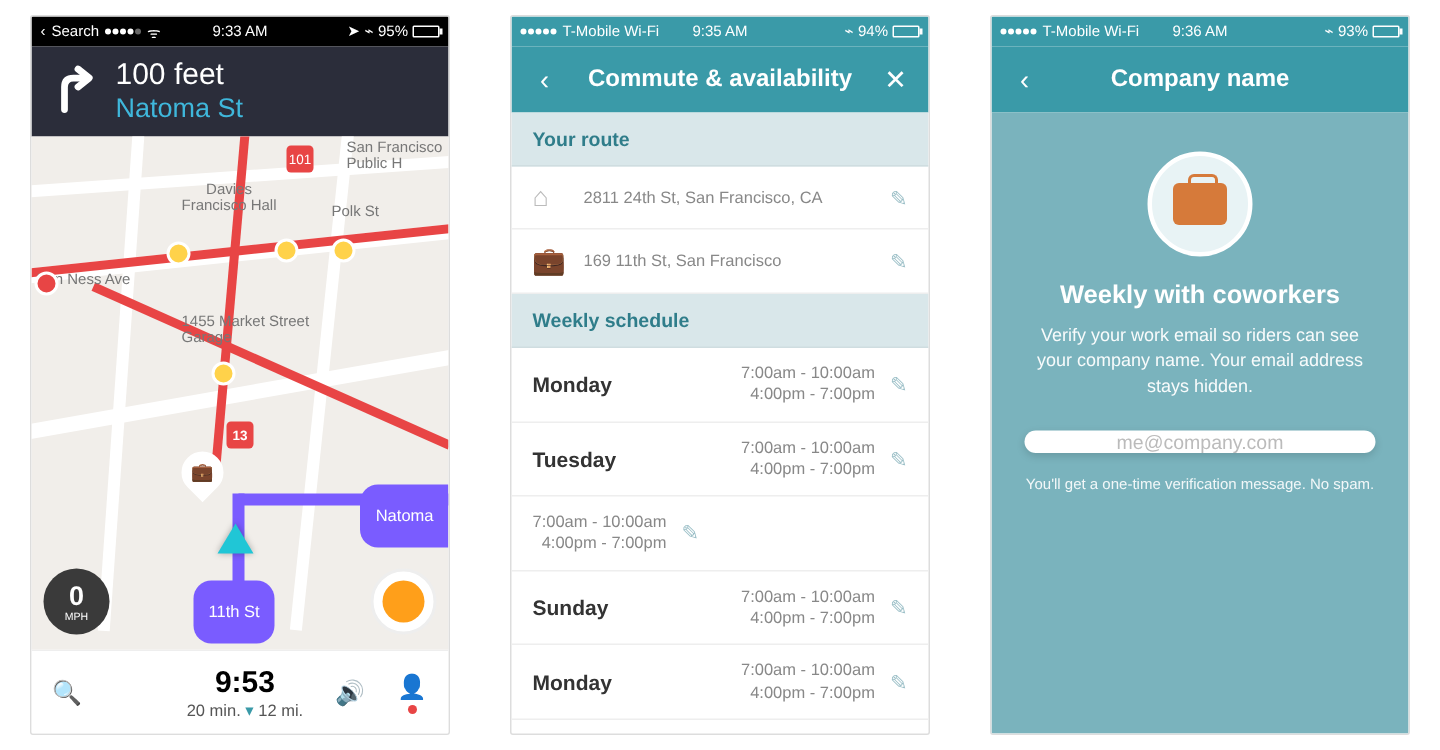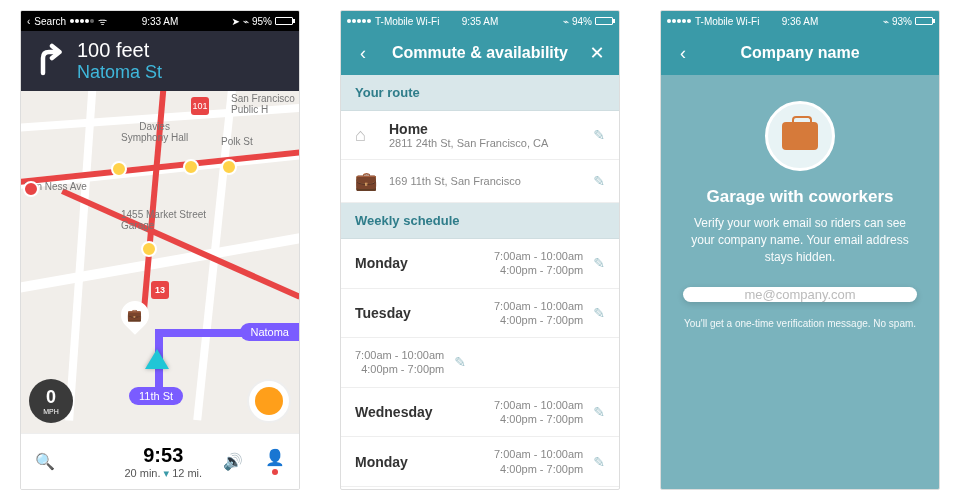--- a/index.html
+++ b/index.html
@@ -29,21 +29,21 @@
   .nav-street { font-size: 18px; color: #3fb7db; }
   .map { flex:1; position:relative; background: #f1eeea; overflow:hidden; }
   .road { position:absolute; background:#fff; }
   .road.red { background:#e84545; }
   .road.purple { background:#7a5cff; }
   .street-label { position:absolute; font-size:10px; color:#777; white-space:nowrap; }
   .shield { position:absolute; width:18px; height:18px; background:#e84545; color:#fff; font-size:9px; display:flex; align-items:center; justify-content:center; border-radius:3px; }
   .hazard { position:absolute; width:16px; height:16px; border-radius:50%; background:#ffd24a; border:2px solid #fff; }
   .marker { position:absolute; width:28px; height:28px; border-radius:50% 50% 50% 0; transform: rotate(-45deg); background:#7a5cff; border:3px solid #fff; display:flex; align-items:center; justify-content:center; }
   .arrow-cursor { position:absolute; width:0; height:0; border-left:12px solid transparent; border-right:12px solid transparent; border-bottom:20px solid #20c6d6; filter: drop-shadow(0 0 2px rgba(0,0,0,.3)); }
-  .pill-street { position:absolute; background:#7a5cff; color:#fff; font-size:11px; padding:3px 10px; border-radius:12px;text-align:right; }
+  .pill-street { position:absolute; background:#7a5cff; color:#fff; font-size:11px; padding:15px 10px; border-radius:12px;text-align:right; }
   .pill-street.r { border-radius:12px 0 0 12px; }
   .speed-circle { position:absolute; width:44px; height:44px; border-radius:50%; background:#3a3a3a; color:#fff; display:flex; flex-direction:column; align-items:center; justify-content:center; font-size:18px; font-weight:600; }
   .speed-circle small { font-size:7px; font-weight:400; }
   .report-circle { position:absolute; width:44px; height:44px; border-radius:50%; background:#fff; border:2px solid #eee; display:flex; align-items:center; justify-content:center; }
   .report-inner { width:28px; height:28px; border-radius:50%; background:#ff9f1a; }
   .map-footer { height:56px; background:#fff; border-top:1px solid #eee; display:flex; align-items:center; justify-content:space-between; padding:0 14px; }
   .eta-time { font-size:20px; font-weight:700; }
   .eta-sub { font-size:11px; color:#555; }
   .footer-icon { color:#bbb; font-size:16px; }
   .red-dot { width:6px; height:6px; background:#e84545; border-radius:50%; margin:2px auto 0; }
@@ -126,21 +126,21 @@
 
       <div class="road red" style="top:72px;left:-10px;width:320px;height:6px;transform:rotate(-6deg);"></div>
       <div class="road red" style="top:-10px;left:130px;width:6px;height:230px;transform:rotate(5deg);"></div>
       <div class="road red" style="top:150px;left:30px;width:260px;height:6px;transform:rotate(24deg);"></div>
 
       <div class="road purple" style="top:238px;left:138px;width:150px;height:8px;"></div>
       <div class="road purple" style="top:238px;left:134px;width:8px;height:70px;"></div>
 
       <div class="street-label" style="top:90px;left:4px;">Van Ness Ave</div>
       <div class="street-label" style="top:30px;left:100px; white-space:pre; text-align:center;">Davies
-Symphony Hall</div>
+Francisco Hall</div>
       <div class="street-label" style="top:45px;left:200px;">Polk St</div>
       <div class="street-label" style="top:118px;left:100px; white-space:pre;">1455 Market Street
 Garage</div>
       <div class="street-label" style="top:2px;left:210px; white-space:pre;">San Francisco
 Public H</div>
 
       <div class="shield" style="top:6px;left:170px;">101</div>
       <div class="shield" style="top:190px;left:130px;font-weight:bold;">13</div>
 
       <div class="hazard" style="top:70px;left:90px;"></div>
@@ -203,21 +203,20 @@
     <div class="hdr-teal">
       <div class="chev">‹</div>
       <div class="title">Commute &amp; availability</div>
       <div class="xbtn">✕</div>
     </div>
 
     <div class="section-h">Your route</div>
     <div class="route-row">
       <div class="ico">⌂</div>
       <div class="txt">
-        <div class="t1">Home</div>
         <div class="t2">2811 24th St, San Francisco, CA</div>
       </div>
       <div class="ed">✎</div>
     </div>
     <div class="route-row">
       <div class="ico">💼</div>
       <div class="txt">
         <div class="t2">169 11th St, San Francisco</div>
       </div>
       <div class="ed">✎</div>
@@ -233,21 +232,21 @@
         <div class="sched-row">
           <div class="day">Tuesday</div>
     <div class="times">7:00am - 10:00am<br>4:00pm - 7:00pm</div>
     <div class="ed">✎</div>
         </div>
         <div class="sched-row">
     <div class="times">7:00am - 10:00am<br>4:00pm - 7:00pm</div>
     <div class="ed">✎</div>
         </div>
         <div class="sched-row">
-          <div class="day">Wednesday</div>
+          <div class="day">Sunday</div>
     <div class="times">7:00am - 10:00am<br>4:00pm - 7:00pm</div>
     <div class="ed">✎</div>
         </div>
         <div class="sched-row">
           <div class="day">Monday</div>
     <div class="times">7:00am - 10:00am<br>4:00pm - 7:00pm</div>
     <div class="ed">✎</div>
         </div>
       </div>
   </div>
@@ -273,20 +272,20 @@
     </div>
     <div class="hdr-teal">
       <div class="chev">‹</div>
       <div class="title">Company name</div>
       <div class="xbtn"></div>
     </div>
     <div class="p3-body">
       <div class="avatar-c">
         <div class="briefcase"></div>
       </div>
-      <div class="p3-title">Garage with coworkers</div>
+      <div class="p3-title">Weekly with coworkers</div>
       <div class="p3-desc">Verify your work email so riders can see your company name. Your email address stays hidden.</div>
       <div class="email-box"><span>me@company.com</span></div>
       <div class="p3-fine">You'll get a one-time verification message. No spam.</div>
     </div>
   </div>
 
 </div>
 
 </body></html>

